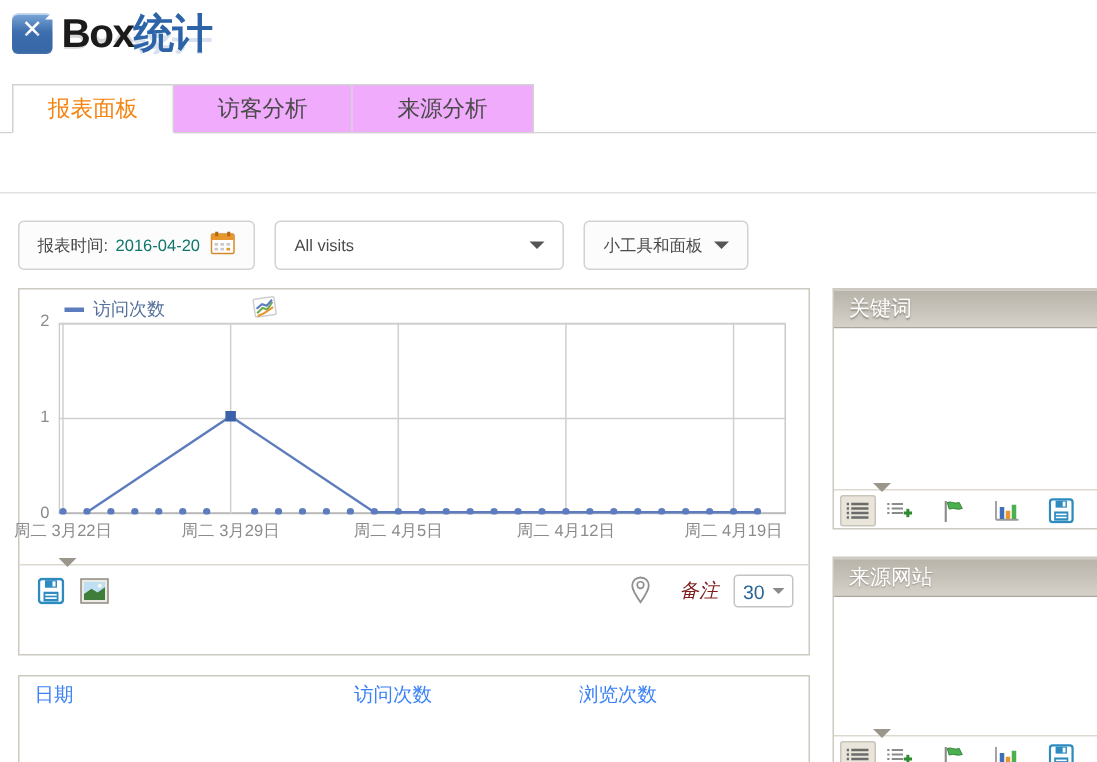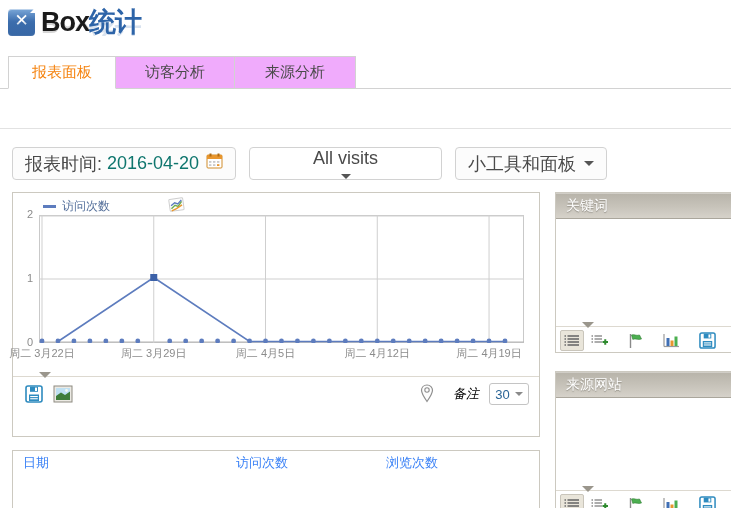--- a/index.html
+++ b/index.html
@@ -28,24 +28,24 @@
   .tab { height:33px; margin-bottom:-1px; border:1px solid #d2d2d2; border-bottom:1px solid #d2d2d2;
     display:flex; align-items:center; justify-content:center; font-size:15px; color:#4a4a4a;
     background:#f0abfc; cursor:pointer; }
   .tab + .tab { border-left:none; }
   .tab.active { color:#f5820d; border-bottom:1px solid #fff; background:#fff; }
   .subbar { position:absolute; left:0; top:89px; width:731px; height:40px;
     border-bottom:1px solid #e2e2e2; background:#fff; }
   
   .filters { position:absolute; left:12px; top:147px; display:flex; gap:13px; }
   .fbtn { height:33px; border:1px solid #d2d2d2; border-radius:4px; background:#fcfcfc;
-    display:flex; align-items:center; padding:0 12px; font-size:18px; color:#4a4a4a; cursor:pointer; }
+    display:flex; align-items:center; padding:0 12px; font-size:11px; color:#4a4a4a; cursor:pointer; }
   .fbtn .date { color:#0f766e; font-weight:normal; margin-left:5px;text-align:center; }
   .fbtn .cal { margin-left:7px; }
-  .fbtn.seg { width:193px; justify-content:space-between; background:#fff;flex-direction:column; }
+  .fbtn.seg { width:193px; justify-content:space-between; background:#fff; }
   .caret { width:0; height:0; border-left:5px solid transparent; border-right:5px solid transparent;
     border-top:5px solid #555; display:inline-block; }
   .fbtn.widgets .caret { margin-left:8px; }
   
   .panel { position:absolute; border:1px solid #ccc9c0; background:#fff; }
   .panel-h { height:26px; line-height:25px; padding-left:10px; color:#fff; font-size:14px;
     background:linear-gradient(180deg,#b7b3a9 0%,#c7c3ba 55%,#d6d2ca 100%);
     border-bottom:1px solid #aaa69c; text-shadow:0 1px 1px rgba(90,85,75,.5);
     box-shadow:inset 0 1px 0 rgba(255,255,255,.35); }
   .sep { position:relative; border-top:1px solid #ddd9d0; }
@@ -61,21 +61,21 @@
   .legend .mini { margin-left:58px; cursor:pointer; }
   .ylab { position:absolute; font-size:11px; color:#8b8b8b; width:16px; text-align:right; }
   .xlab { position:absolute; font-size:11px; color:#8b8b8b; white-space:nowrap;
     transform:translateX(-50%); top:153px; }
   #plot { position:absolute; left:26px; top:22px; }
   .chart-foot { height:34px; display:flex; align-items:center; padding:0 10px; }
   .icon-btn { width:22px; height:20px; display:flex; align-items:center; justify-content:center;
     margin-right:7px; cursor:pointer; }
   .foot-right { margin-left:auto; display:flex; align-items:center; }
   .annot { font-family:"Liberation Serif","DejaVu Serif",serif; font-style:italic;
-    color:#000000; font-size:13px; margin:0 10px 0 8px; cursor:pointer; }
+    color:#7f1d1d; font-size:13px; margin:0 10px 0 8px; cursor:pointer; }
   .rowsel { width:40px; height:22px; border:1px solid #c4c4c4; border-radius:3px; background:#fff;
     display:flex; align-items:center; justify-content:center; gap:5px; font-size:13px;
     color:#2a6496; cursor:pointer; }
   .rowsel .caret { border-top-color:#8a8a8a; border-left-width:4px; border-right-width:4px; border-top-width:4px; }
   
   #realtime { left:12px; top:450px; width:528px; height:70px; }
   .rt-cols { display:flex; height:24px; align-items:center; font-size:13px; color:#3b82f6; padding-left:10px; }
   .rt-c1 { width:213px; } .rt-c2 { width:150px; }
   
   #keywords { left:555px; top:192px; width:180px; height:161px; }

